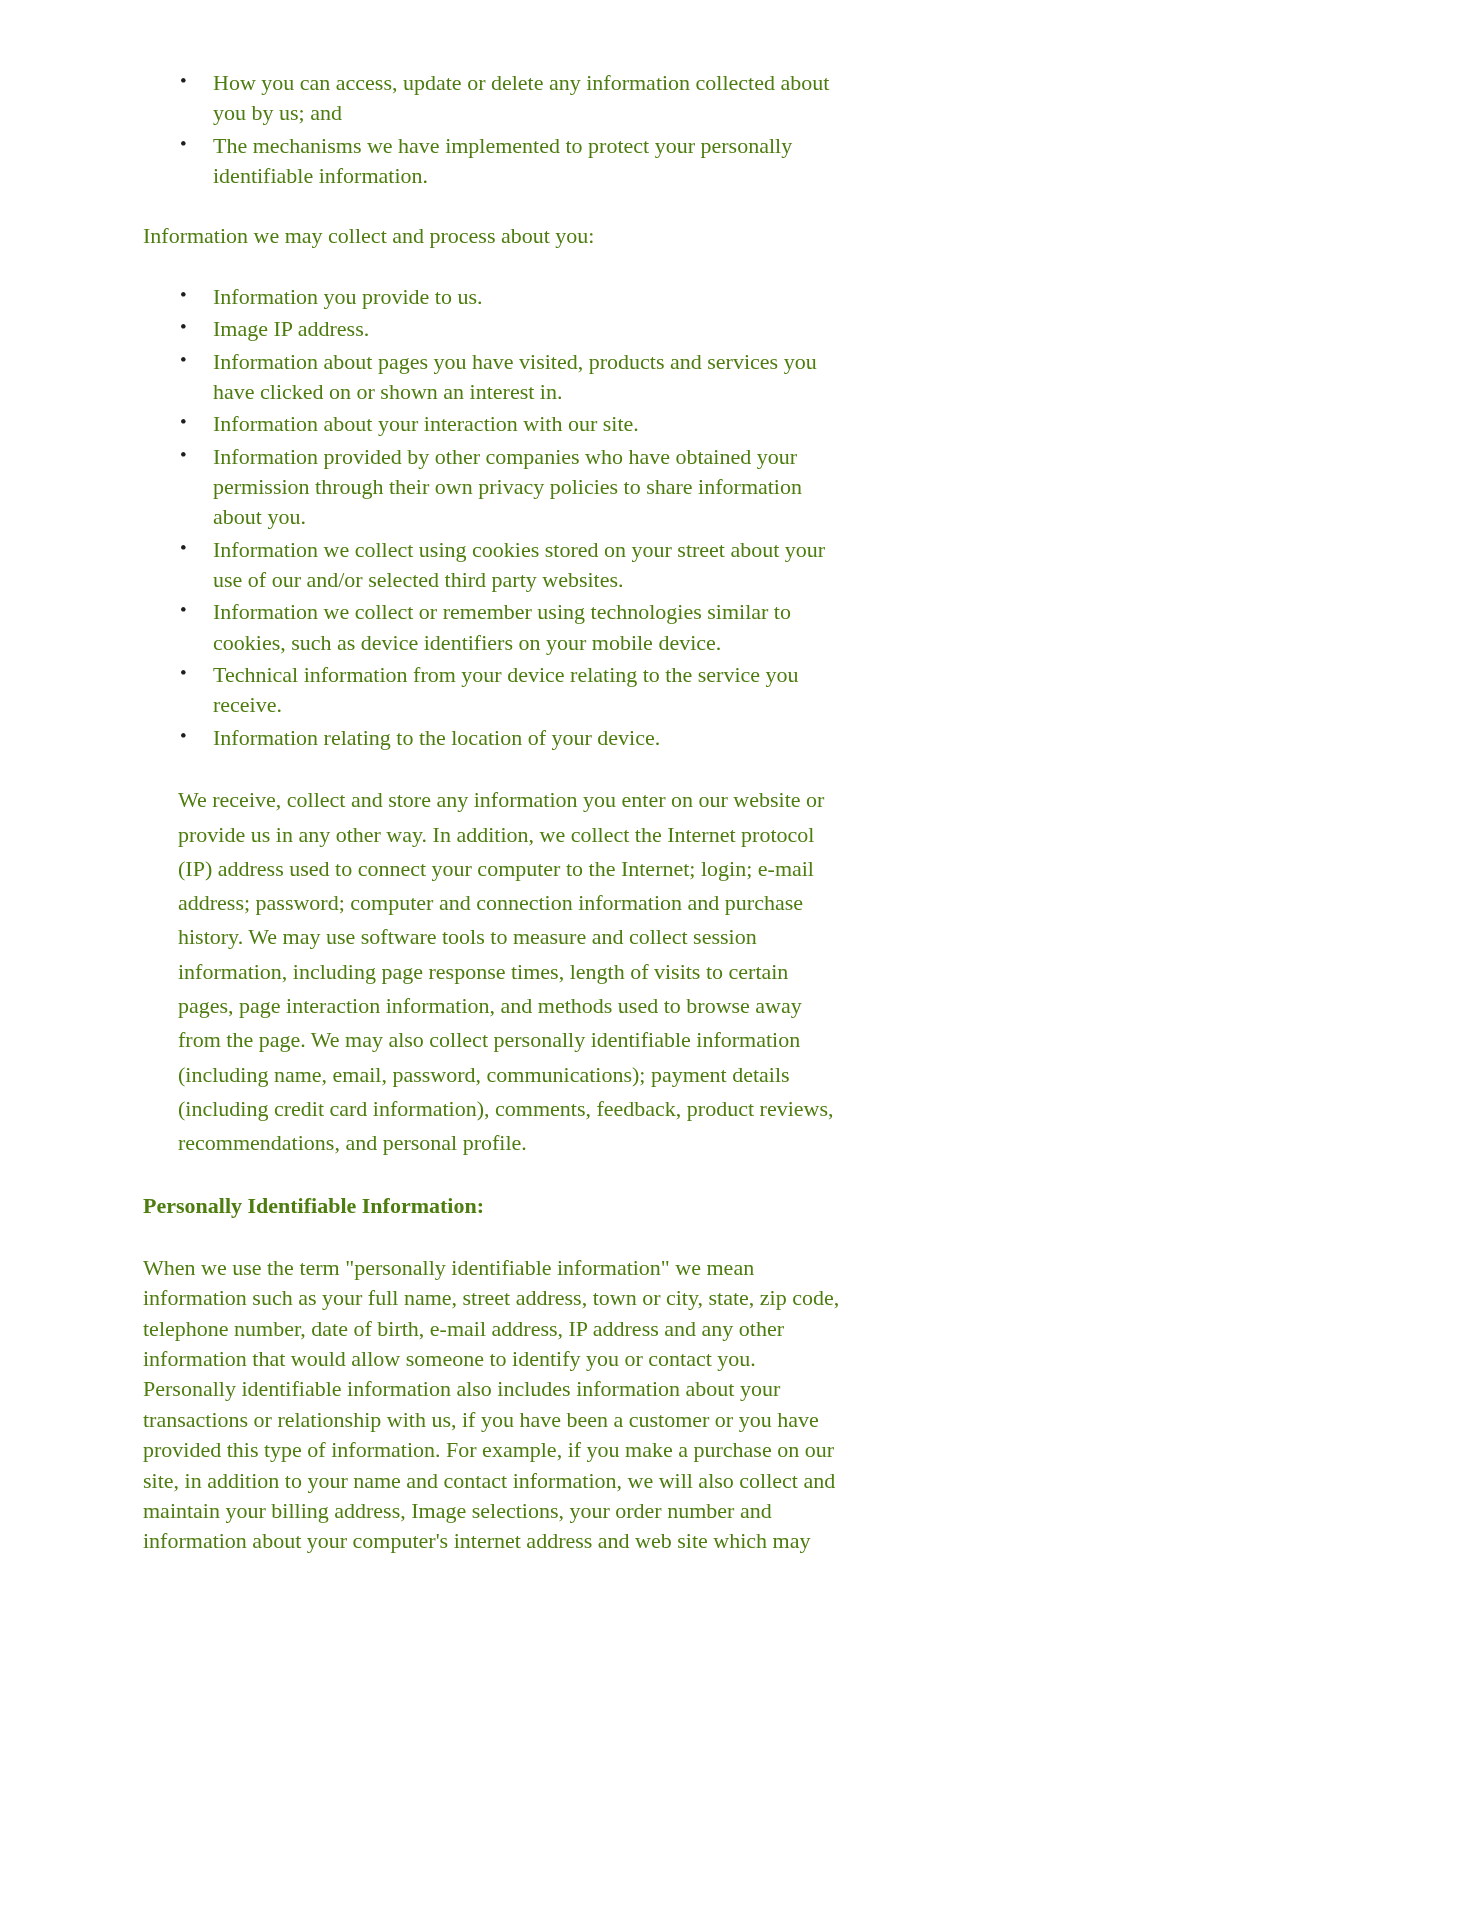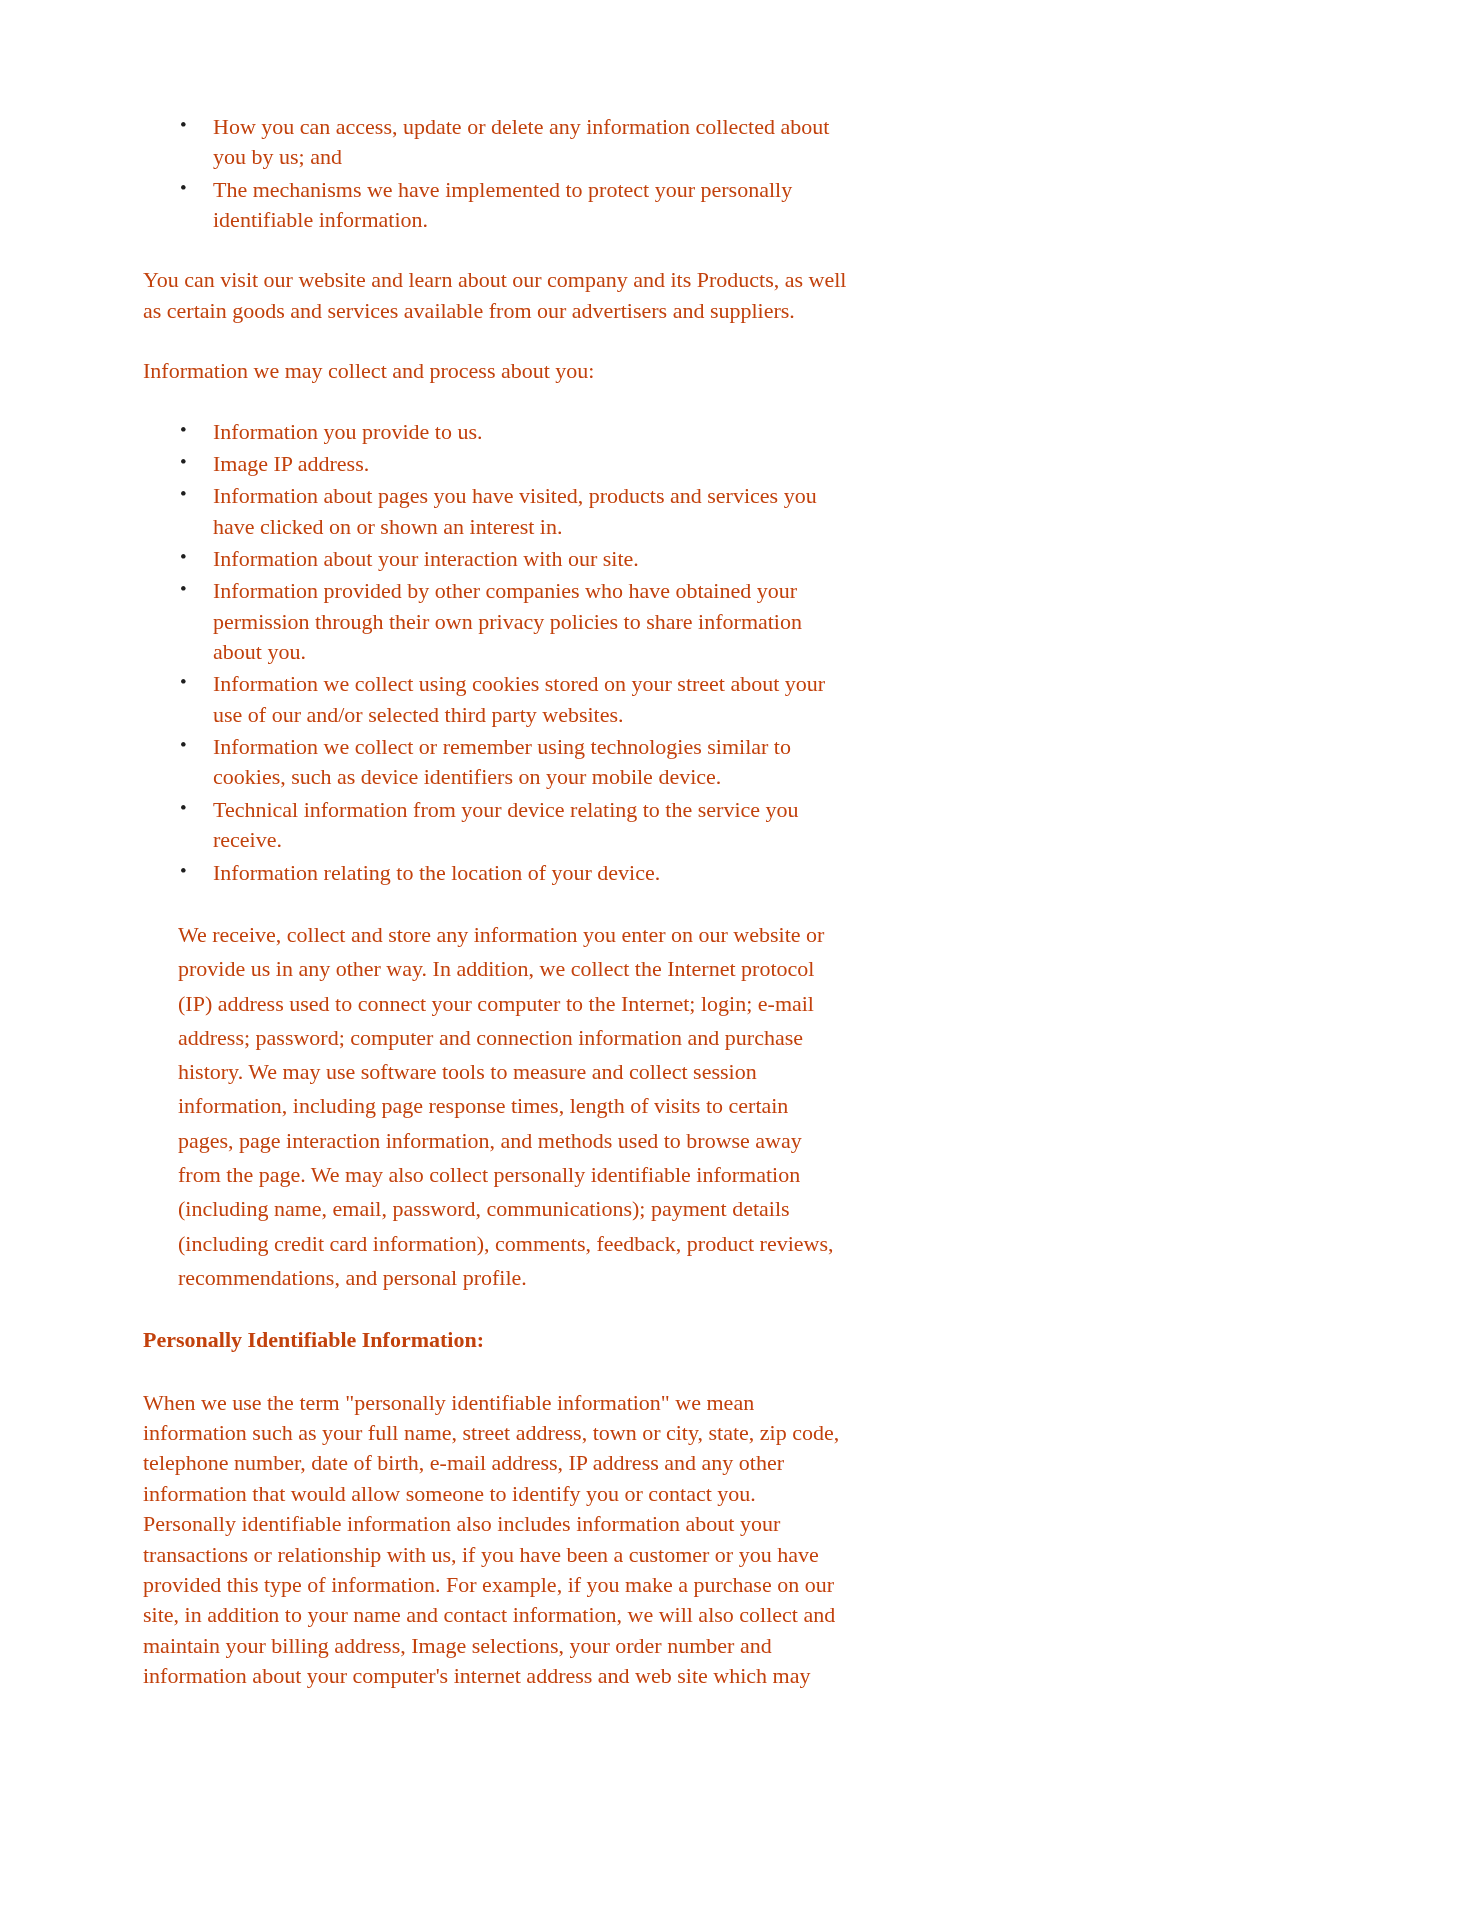--- a/index.html
+++ b/index.html
@@ -6,25 +6,25 @@
     margin: 0;
     padding: 0;
     background: #ffffff;
   }
   .page {
     position: relative;
     width: 1256px;
     min-height: 1920px;
     box-sizing: border-box;
     background: #ffffff;
-    padding: 112px 408px 80px 143px;
+    padding: 68px 408px 80px 143px;
     font-family: "Liberation Serif", "DejaVu Serif", serif;
     font-size: 22px;
     line-height: 1.38;
-    color: #c2410c;
+    color: #4d7c0f;
     overflow: hidden;
   }
   p {
     margin: 0 0 30px 0;
   }
   ul.bullets {
     list-style: none;
     margin: 0 0 30px 0;
     padding: 0 0 0 70px;
   }
@@ -54,21 +54,20 @@
 </head>
 <body>
 
 <div class="page">
 
   <ul class="bullets">
     <li>How you can access, update or delete any information collected about you by us; and</li>
     <li>The mechanisms we have implemented to protect your personally identifiable information.</li>
   </ul>
 
-  <p>You can visit our website and learn about our company and its Products, as well as certain goods and services available from our advertisers and suppliers.</p>
 
   <p>Information we may collect and process about you:</p>
 
   <ul class="bullets">
     <li>Information you provide to us.</li>
     <li>Image IP address.</li>
     <li>Information about pages you have visited, products and services you have clicked on or shown an interest in.</li>
     <li>Information about your interaction with our site.</li>
     <li>Information provided by other companies who have obtained your permission through their own privacy policies to share information about you.</li>
     <li>Information we collect using cookies stored on your street about your use of our and/or selected third party websites.</li>

